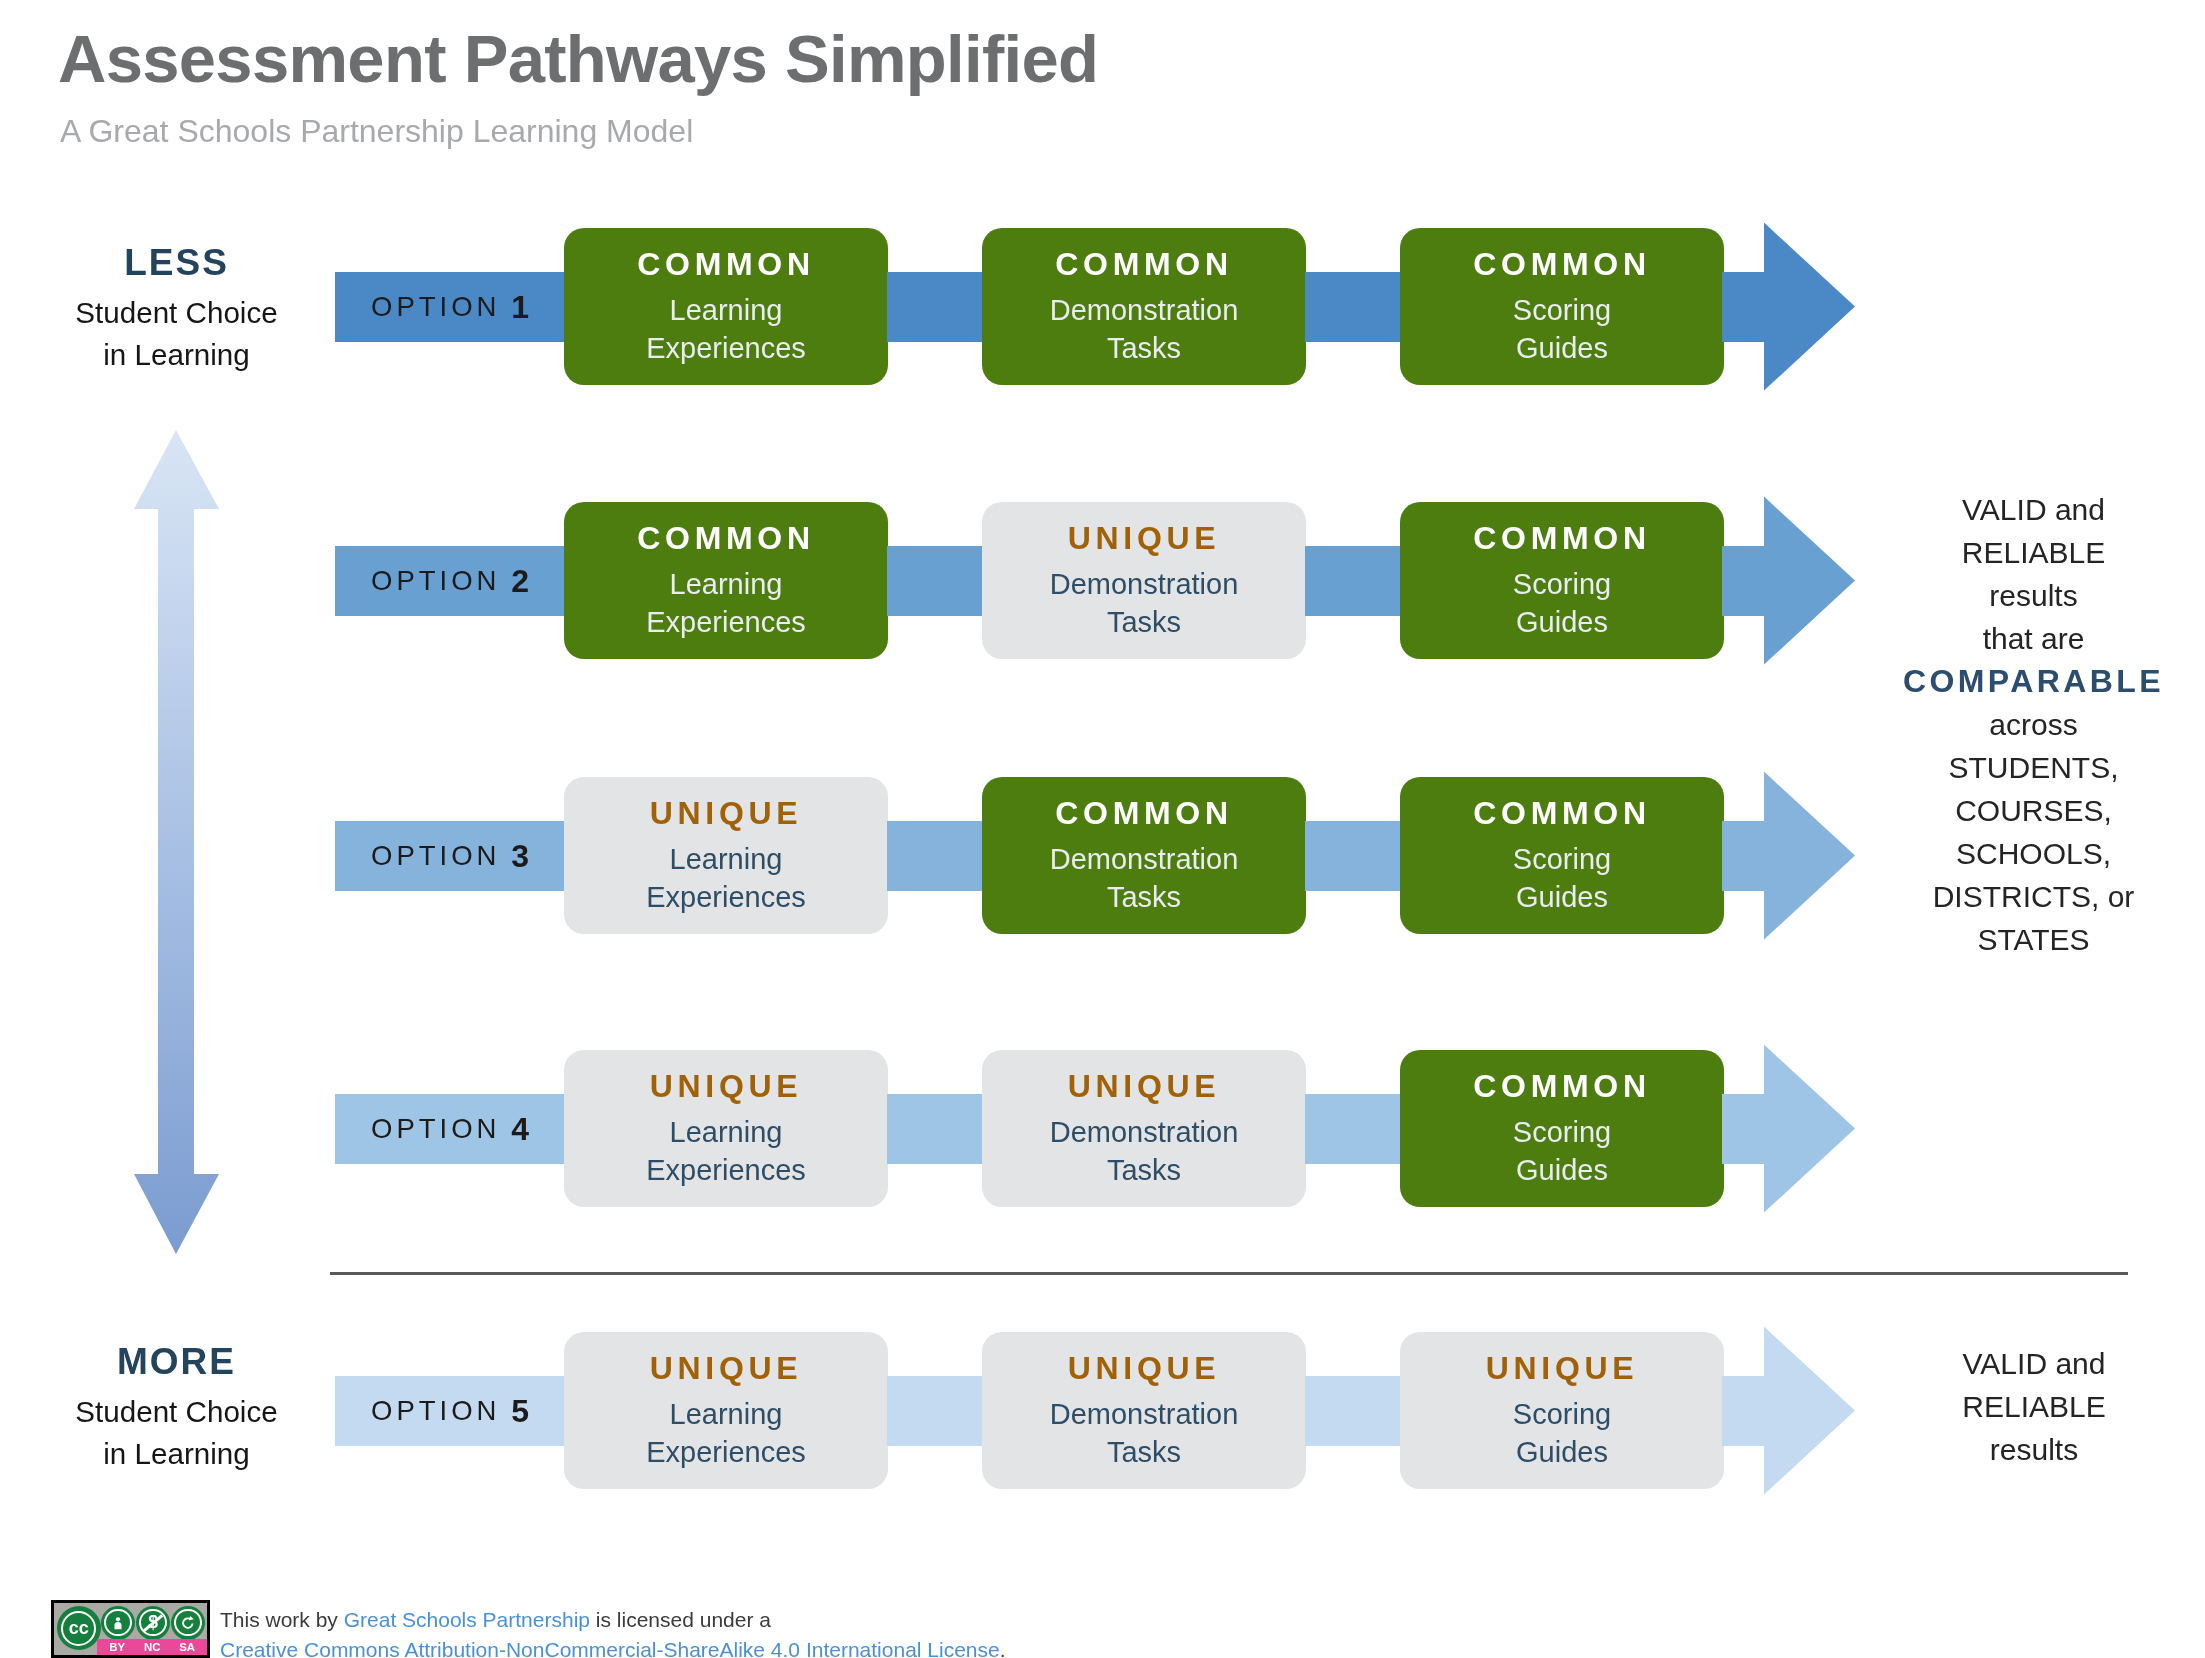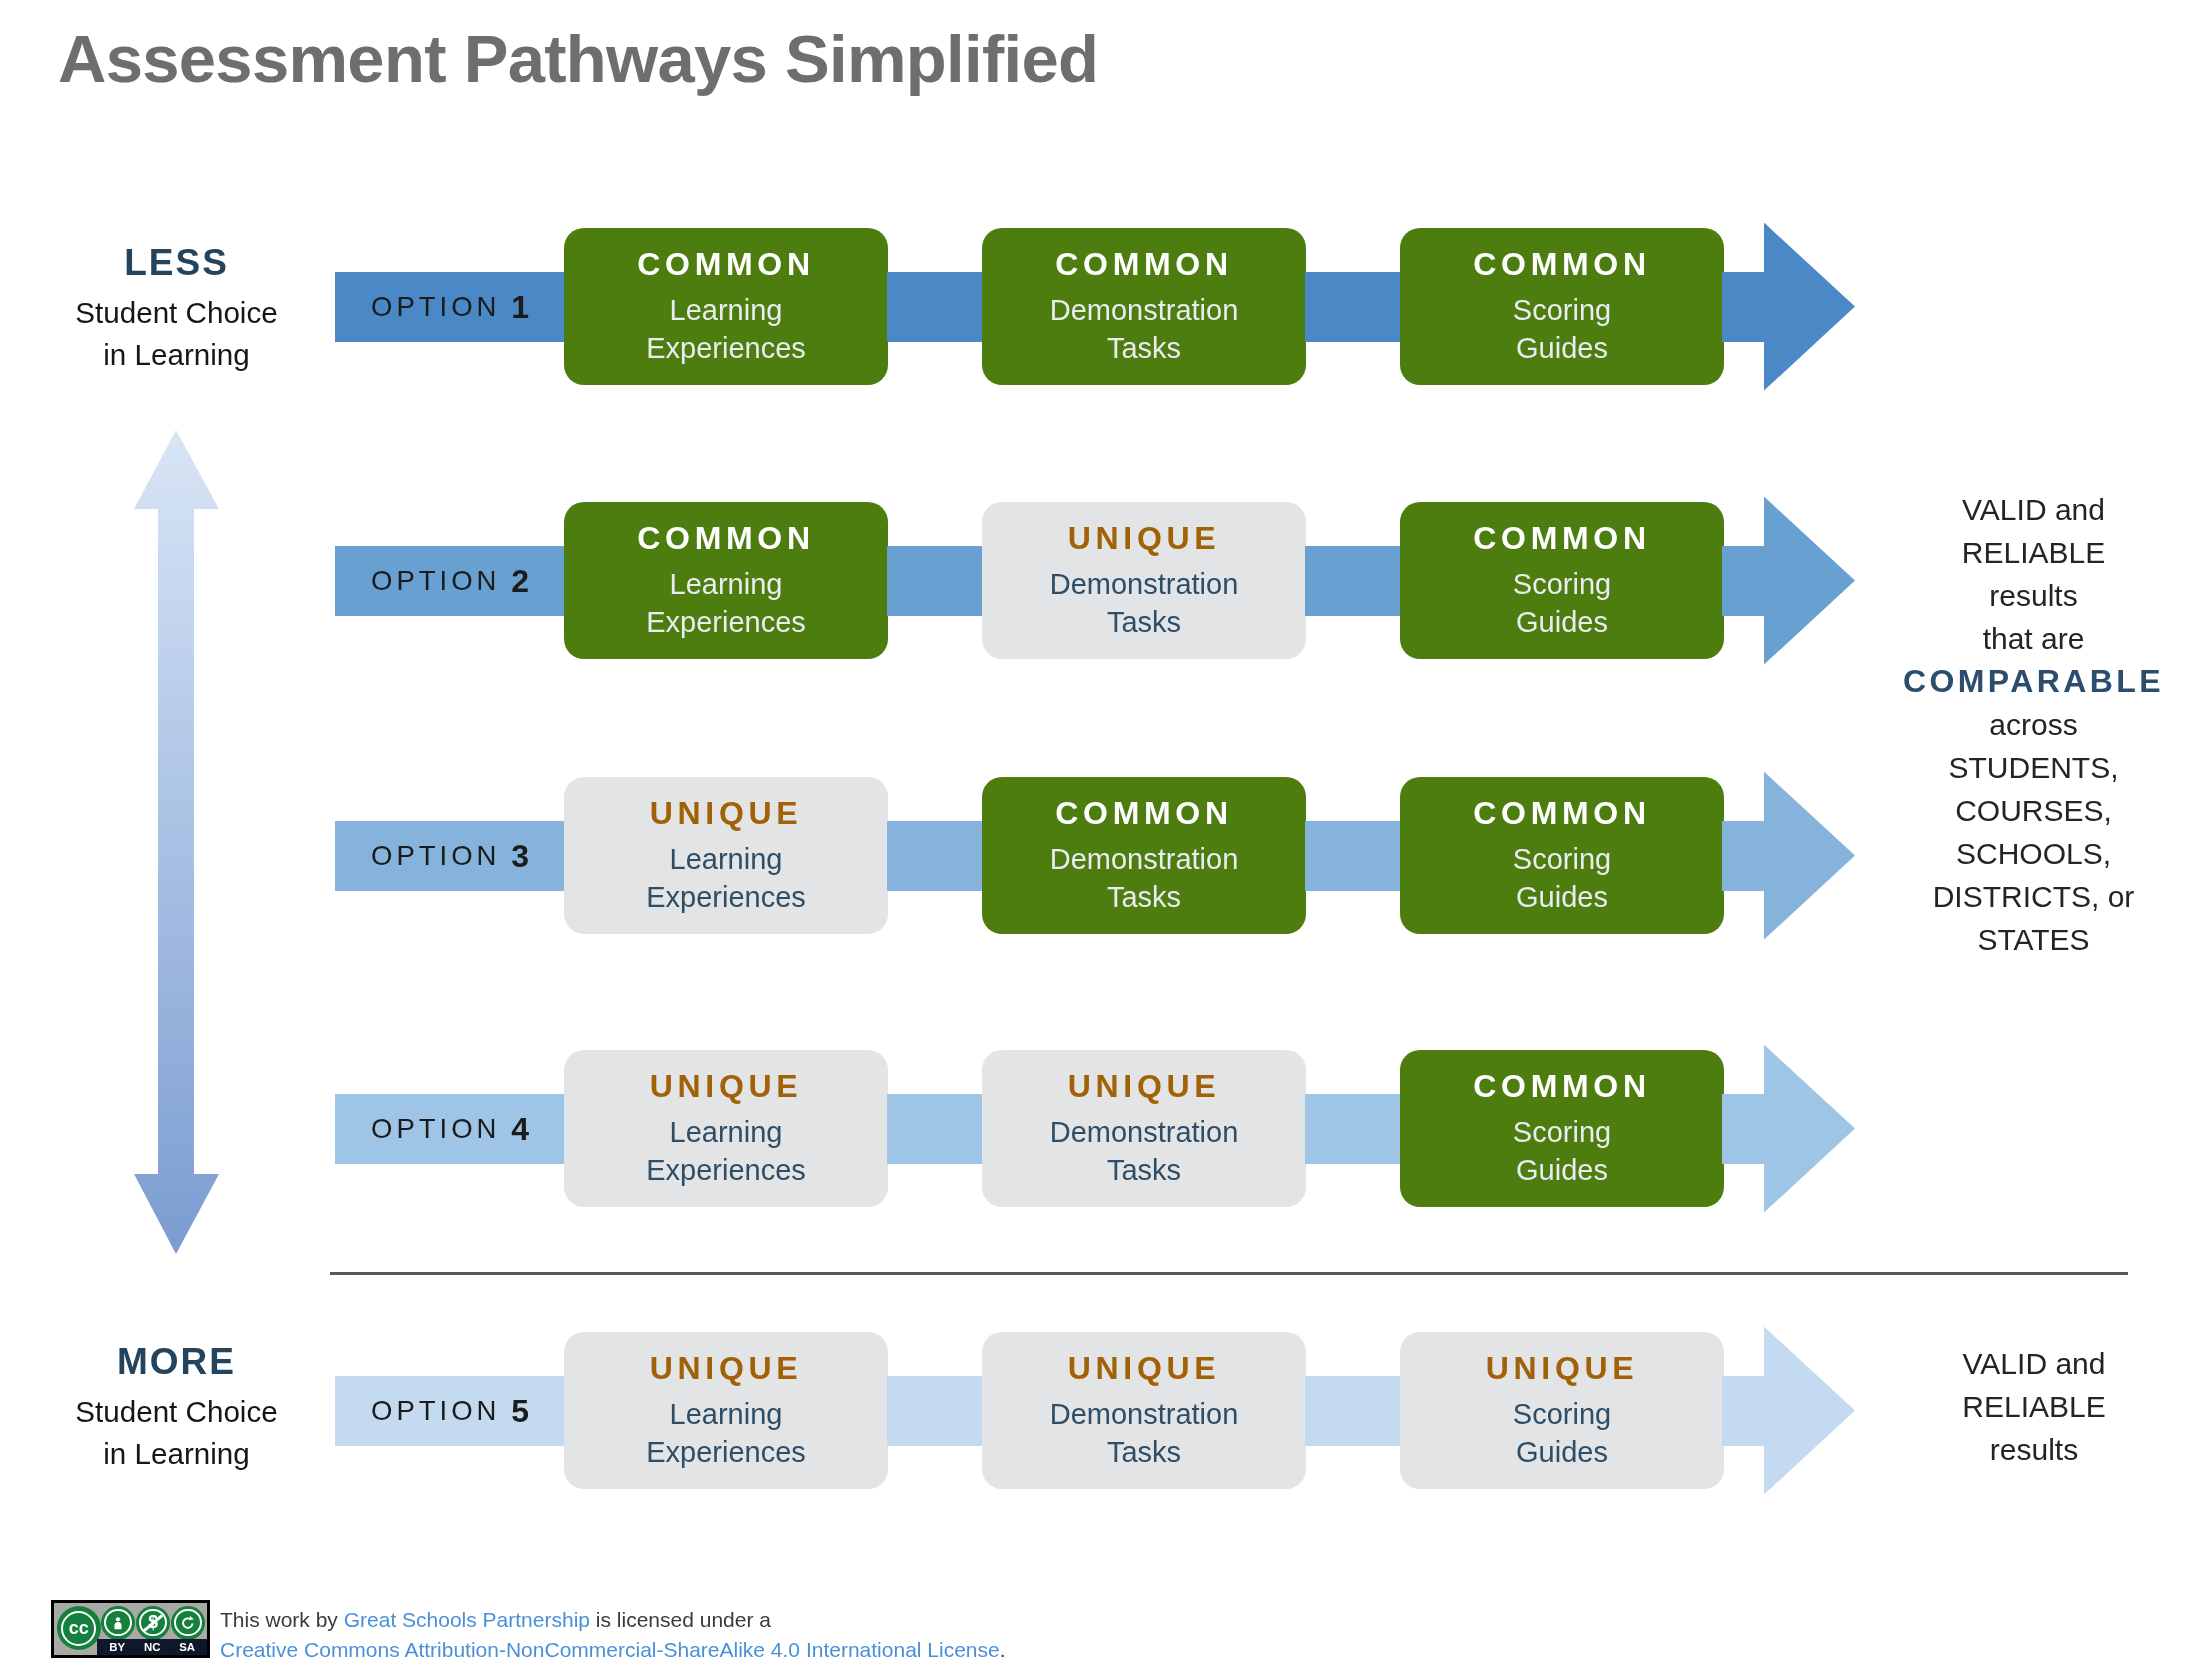--- a/index.html
+++ b/index.html
@@ -91,34 +91,35 @@
   }
   .cc-disc{position:absolute;background:#15803d;border-radius:50%;display:flex;align-items:center;justify-content:center;}
   .cc-ring{border:2px solid #fff;border-radius:50%;width:80%;height:80%;display:flex;align-items:center;justify-content:center;position:relative;box-sizing:border-box;}
   .disc-cc{left:2.7px;top:3.4px;width:44px;height:44px;}
   .disc-by{left:47px;top:2.7px;width:34px;height:34px;}
   .disc-nc{left:82px;top:2.7px;width:34px;height:34px;}
   .disc-sa{left:117px;top:2.7px;width:34px;height:34px;}
   .cc-text{color:#fff;font-weight:bold;font-size:18px;letter-spacing:0;}
   .nc-dollar{color:#fff;font-weight:bold;font-size:17.5px;}
   .nc-slash{position:absolute;width:2.7px;height:24px;background:#fff;left:50%;top:50%;transform:translate(-50%,-50%) rotate(50deg);}
-  .cc-strip{position:absolute;left:43px;right:0;bottom:0;height:16px;background:#0f172a;display:flex;align-items:center;}
+  .cc-strip{position:absolute;left:43px;right:0;bottom:0;height:16px;background:#ec4899;display:flex;align-items:center;}
   .cc-strip span{display:inline-block;width:35px;text-align:center;color:#fff;font-size:11.4px;font-weight:bold;}
   .cc-strip span:first-child{margin-left:2.7px;}
 
   .license{position:absolute;left:220px;top:1605px;font-size:21px;line-height:29.6px;color:#3b3b3b;}
   .license a{color:#4a90d9;text-decoration:none;}
 
 </style>
 </head>
 <body>
 
 <div class="stage">
 
   <div class="title">Assessment Pathways Simplified</div>
+  <div class="subtitle">A Great Schools Partnership Learning Model</div>
 
   <div class="axis-block axis-less">
     <div class="big">LESS</div>
     <div class="sub-wrap">
       <div class="sub">Student Choice</div>
       <div class="sub">in Learning</div>
     </div>
   </div>
 
   <div class="v-arrow"></div>

